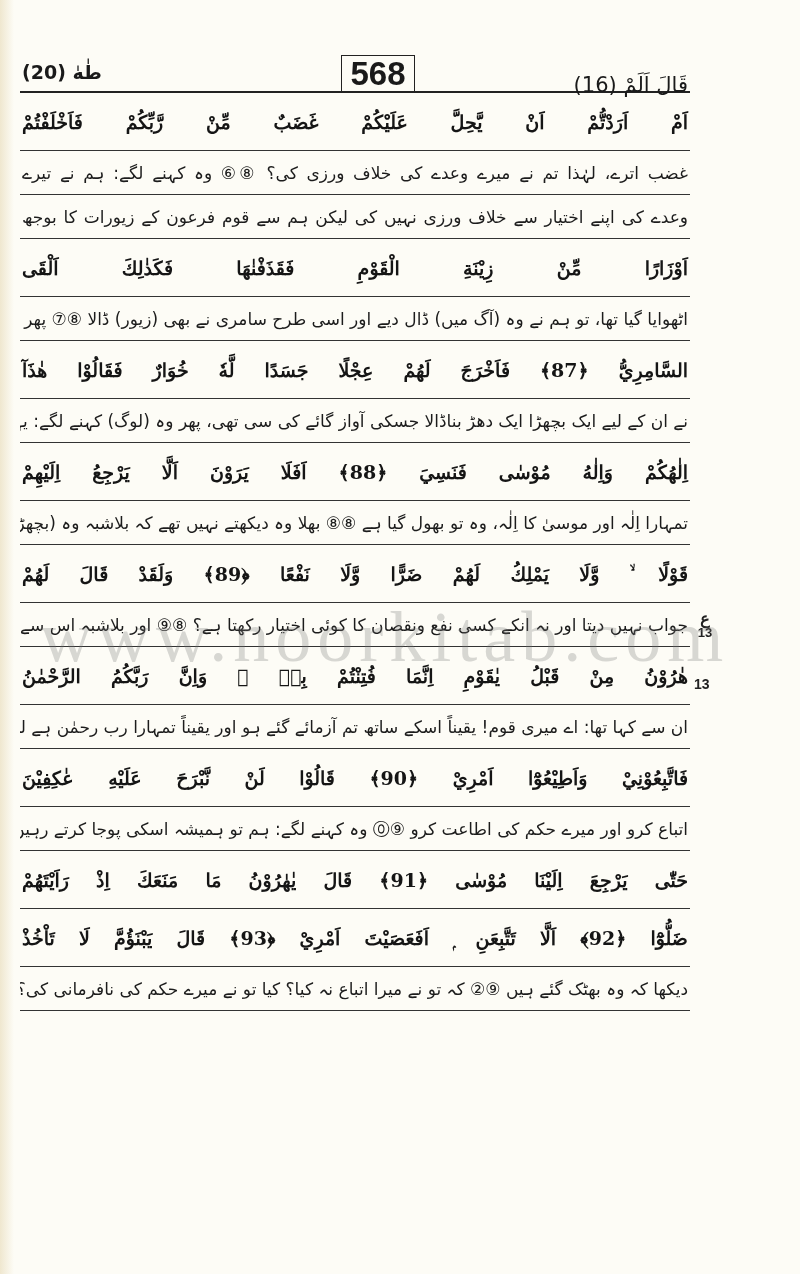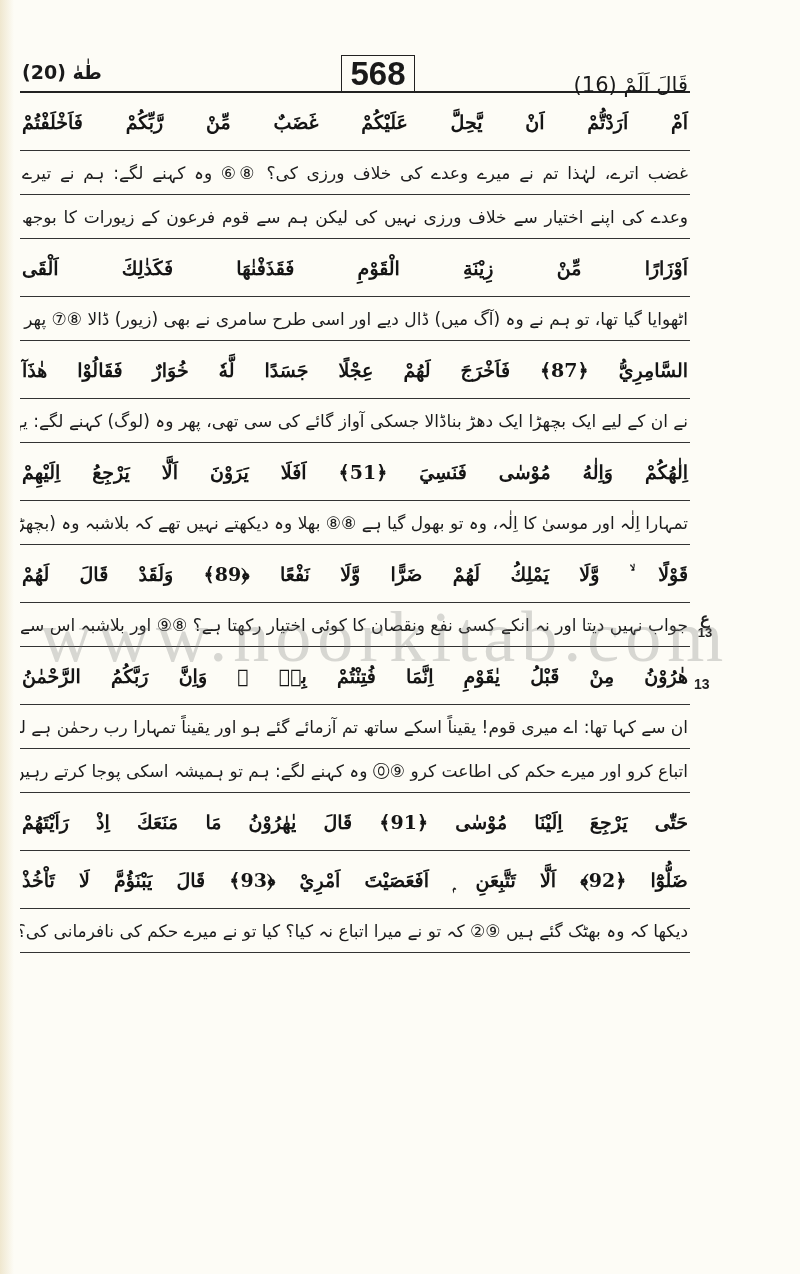--- a/index.html
+++ b/index.html
@@ -145,26 +145,27 @@
   </div>
 
   <div id="lines">
     <div class="line arabic">اَمْ اَرَدْتُّمْ اَنْ يَّحِلَّ عَلَيْكُمْ غَضَبٌ مِّنْ رَّبِّكُمْ فَاَخْلَفْتُمْ</div>
     <div class="line urdu">غضب اترے، لہٰذا تم نے میرے وعدے کی خلاف ورزی کی؟ ⑧⑥ وہ کہنے لگے: ہم نے تیرے</div>
     <div class="line urdu">وعدے کی اپنے اختیار سے خلاف ورزی نہیں کی لیکن ہم سے قوم فرعون کے زیورات کا بوجھ</div>
     <div class="line arabic">اَوْزَارًا مِّنْ زِيْنَةِ الْقَوْمِ فَقَذَفْنٰهَا فَكَذٰلِكَ اَلْقَى</div>
     <div class="line urdu">اٹھوایا گیا تھا، تو ہم نے وہ (آگ میں) ڈال دیے اور اسی طرح سامری نے بھی (زیور) ڈالا ⑧⑦ پھر اس</div>
     <div class="line arabic">السَّامِرِيُّ ﴿87﴾ فَاَخْرَجَ لَهُمْ عِجْلًا جَسَدًا لَّهٗ خُوَارٌ فَقَالُوْا هٰذَآ</div>
     <div class="line urdu">نے ان کے لیے ایک بچھڑا ایک دھڑ بناڈالا جسکی آواز گائے کی سی تھی، پھر وہ (لوگ) کہنے لگے: یہی ہے</div>
-    <div class="line arabic">اِلٰهُكُمْ وَاِلٰهُ مُوْسٰى فَنَسِيَ ﴿51﴾ اَفَلَا يَرَوْنَ اَلَّا يَرْجِعُ اِلَيْهِمْ</div>
+    <div class="line arabic">اِلٰهُكُمْ وَاِلٰهُ مُوْسٰى فَنَسِيَ ﴿88﴾ اَفَلَا يَرَوْنَ اَلَّا يَرْجِعُ اِلَيْهِمْ</div>
     <div class="line urdu">تمہارا اِلٰہ اور موسیٰ کا اِلٰہ، وہ تو بھول گیا ہے ⑧⑧ بھلا وہ دیکھتے نہیں تھے کہ بلاشبہ وہ (بچھڑا) انکی کسی بات کا</div>
     <div class="line arabic">قَوْلًا ۙ وَّلَا يَمْلِكُ لَهُمْ ضَرًّا وَّلَا نَفْعًا ﴿89﴾ وَلَقَدْ قَالَ لَهُمْ</div>
     <div class="line urdu">جواب نہیں دیتا اور نہ انکے کسی نفع ونقصان کا کوئی اختیار رکھتا ہے؟ ⑧⑨ اور بلاشبہ اس سے پہلے ہارون نے</div>
     <div class="line arabic">هٰرُوْنُ مِنْ قَبْلُ يٰقَوْمِ اِنَّمَا فُتِنْتُمْ بِهٖ ۚ وَاِنَّ رَبَّكُمُ الرَّحْمٰنُ</div>
     <div class="line urdu">ان سے کہا تھا: اے میری قوم! یقیناً اسکے ساتھ تم آزمائے گئے ہو اور یقیناً تمہارا رب رحمٰن ہے لہٰذا تم میرا</div>
+    <div class="line arabic">فَاتَّبِعُوْنِيْ وَاَطِيْعُوْٓا اَمْرِيْ ﴿90﴾ قَالُوْا لَنْ نَّبْرَحَ عَلَيْهِ عٰكِفِيْنَ</div>
     <div class="line urdu">اتباع کرو اور میرے حکم کی اطاعت کرو ⑨⓪ وہ کہنے لگے: ہم تو ہمیشہ اسکی پوجا کرتے رہیں گے حتی کہ موسیٰ</div>
     <div class="line arabic">حَتّٰى يَرْجِعَ اِلَيْنَا مُوْسٰى ﴿91﴾ قَالَ يٰهٰرُوْنُ مَا مَنَعَكَ اِذْ رَاَيْتَهُمْ</div>
     <div class="line arabic">ضَلُّوْٓا ﴿92﴾ اَلَّا تَتَّبِعَنِ ۭ اَفَعَصَيْتَ اَمْرِيْ ﴿93﴾ قَالَ يَبْنَؤُمَّ لَا تَاْخُذْ</div>
     <div class="line urdu">دیکھا کہ وہ بھٹک گئے ہیں ⑨② کہ تو نے میرا اتباع نہ کیا؟ کیا تو نے میرے حکم کی نافرمانی کی؟ ⑨③ ہارون</div>
   </div>
 </div>
 
 <div class="ruku">
   <span class="ain">ع</span>
   <span class="num">13</span>

